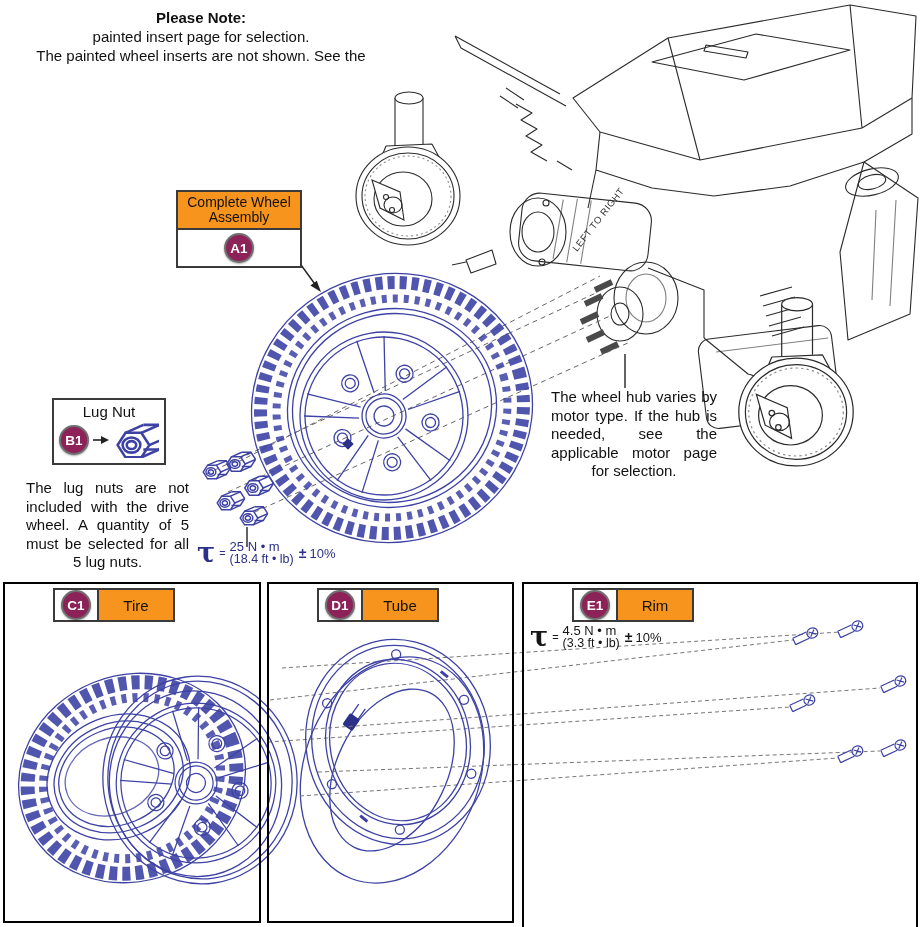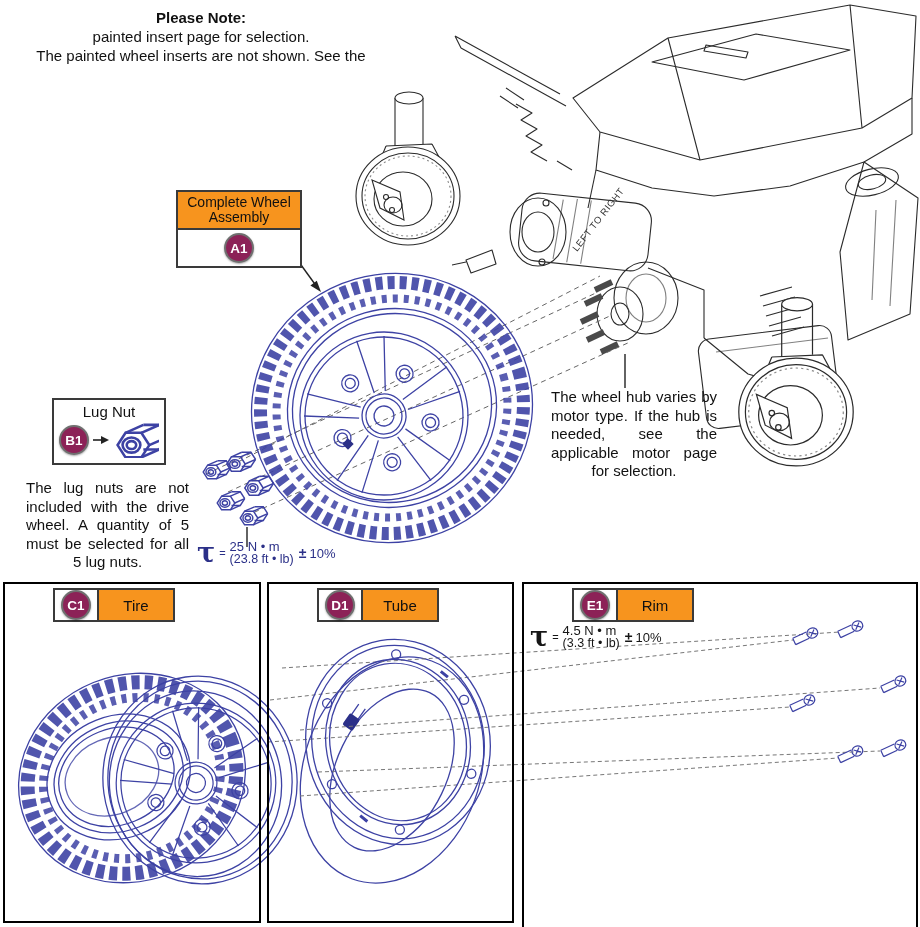--- a/index.html
+++ b/index.html
@@ -277,21 +277,21 @@
   </div>
 </div>
 
 <div class="abs para" style="left:26px;top:479px;width:163px;">The lug nuts are not included with the drive wheel. A quantity of 5 must be selected for all 5 lug nuts.</div>
 
 <div class="abs torque torque-navy" style="left:197px;top:540px;">
   <span class="tau">τ</span>
   <span class="eq">=</span>
   <span class="frac">
     <span>25 N • m</span>
-    <span class="imp">(23.8 ft • lb)</span>
+    <span class="imp">(18.4 ft • lb)</span>
   </span>
   <span class="pm">±</span>
   <span class="pct">10%</span>
 </div>
 
 <div class="abs para" style="left:551px;top:388px;width:166px;">The wheel hub varies by motor type. If the hub is needed, see the applicable motor page for selection.</div>
 
 <div class="abs panel" style="left:3px;top:582px;width:258px;height:341px;">
   <div class="part-tag">
     <div class="tag-badge">

